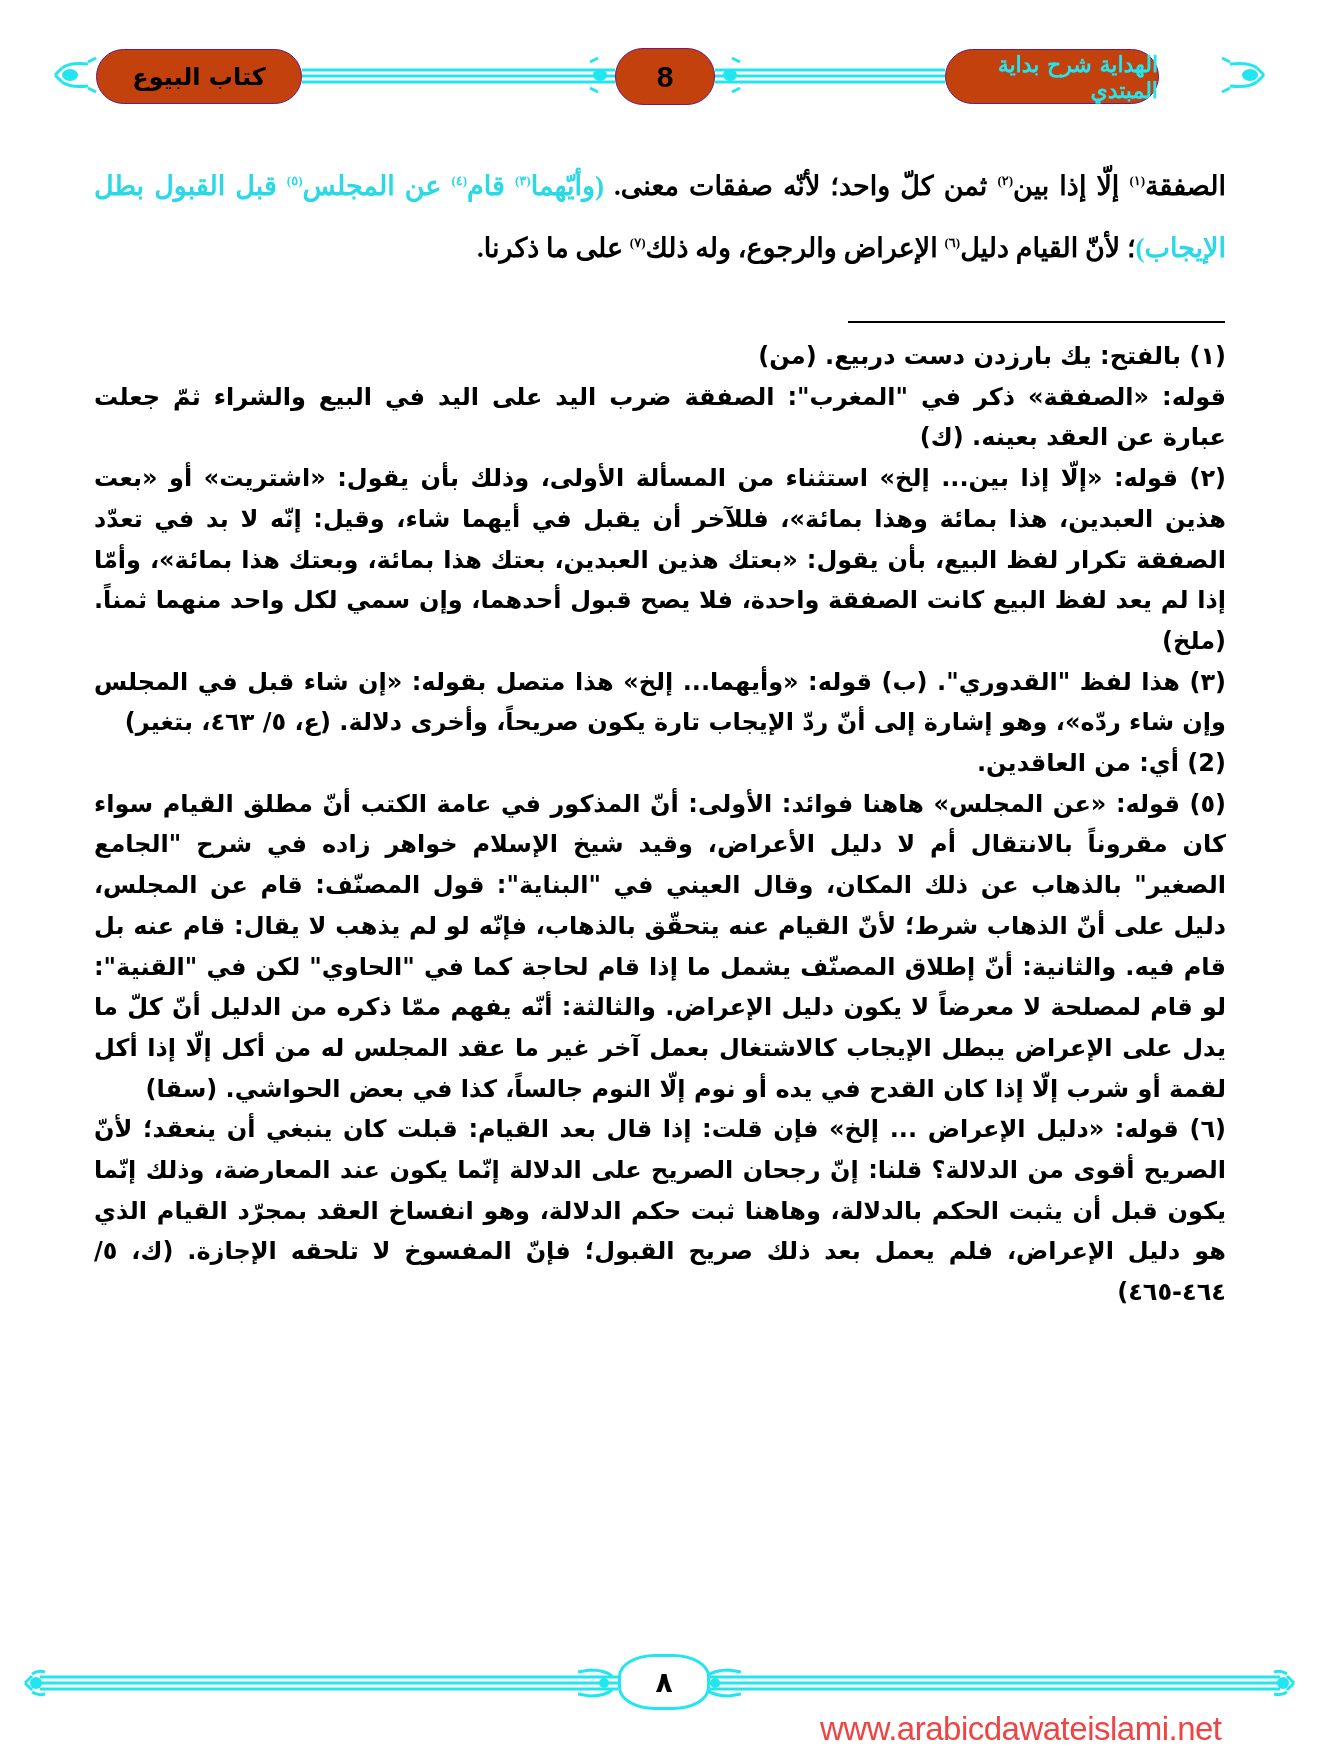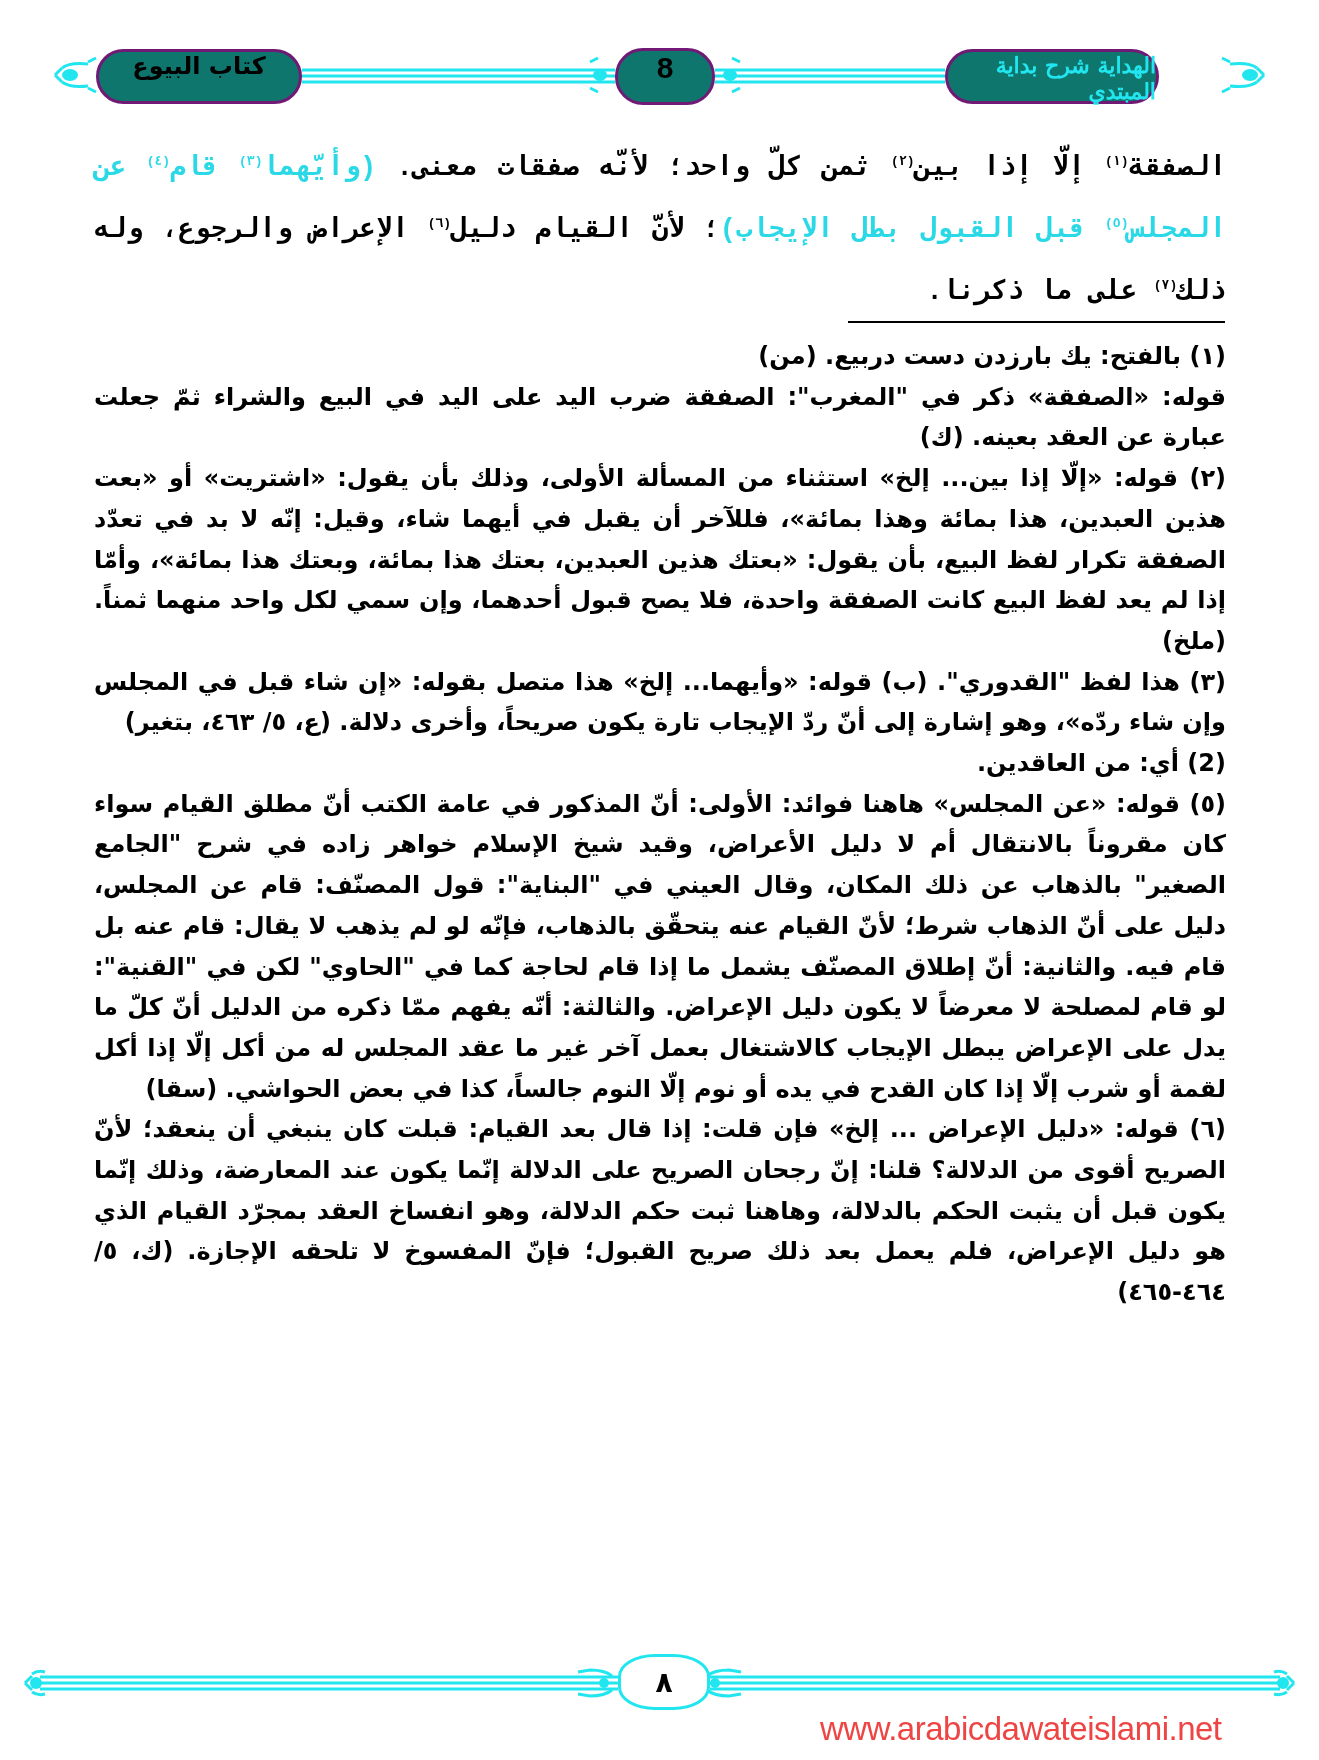--- a/index.html
+++ b/index.html
@@ -2,32 +2,32 @@
 <html><head>
 <meta charset="utf-8">
 <style>
   html, body { margin:0; padding:0; background:#ffffff; }
   body { width:1319px; height:1760px; position:relative; overflow:hidden;
          font-family:"DejaVu Sans", sans-serif; color:#000; }
 
   
   .hdr { position:absolute; left:0; top:0; width:1319px; height:140px; }
   .hdr svg { position:absolute; left:0; top:0; }
-  .pill { position:absolute; border:3px solid #701a75; border-radius:28px; background:#0f766e;
-          display:flex; align-items:flex-start; justify-content:center; box-sizing:border-box; }
+  .pill { position:absolute; border:1px solid #701a75; border-radius:28px; background:#c2410c;
+          display:flex; align-items:center; justify-content:center; box-sizing:border-box; }
   .pill-book { left:96px; top:49px; width:206px; height:55px; }
   .pill-page { left:615px; top:48px; width:100px; height:57px; }
   .pill-title { left:945px; top:49px; width:214px; height:55px; }
   .pill-book span { font-family:"DejaVu Sans", sans-serif; font-weight:bold; font-size:24px; direction:rtl; }
   .pill-page span { font-family:"Liberation Sans", sans-serif; font-weight:bold; font-size:30px; }
   .pill-title span { font-family:"DejaVu Serif", serif; font-size:22px; color:#22e6ef; direction:rtl; font-weight:bold;padding-left:20px; }
 
   
-  .main { position:absolute; left:94px; right:93px; top:137px; direction:rtl; text-align:justify;
-          font-family:Liberation Mono, monospace; font-weight:bold; font-size:27px; line-height:62px; }
+  .main { position:absolute; left:94px; right:93px; top:155px; direction:rtl; text-align:justify;
+          font-family:Liberation Serif, serif; font-weight:bold; font-size:27px; line-height:62px; }
   .main .hl { color:#2ad8e6; }
   sup { font-size:13px; line-height:0; vertical-align:super; font-weight:bold; }
 
   .divider { position:absolute; left:848px; width:377px; top:321px; height:2px; background:#000; }
 
   
   .notes { position:absolute; left:94px; right:93px; top:336px; direction:rtl;
            font-family:"DejaVu Sans", sans-serif; font-size:24px; line-height:40.7px; font-weight:bold; text-align:justify; }
   .note { margin:0; padding-right:0; }
   .note p { margin:0; }

